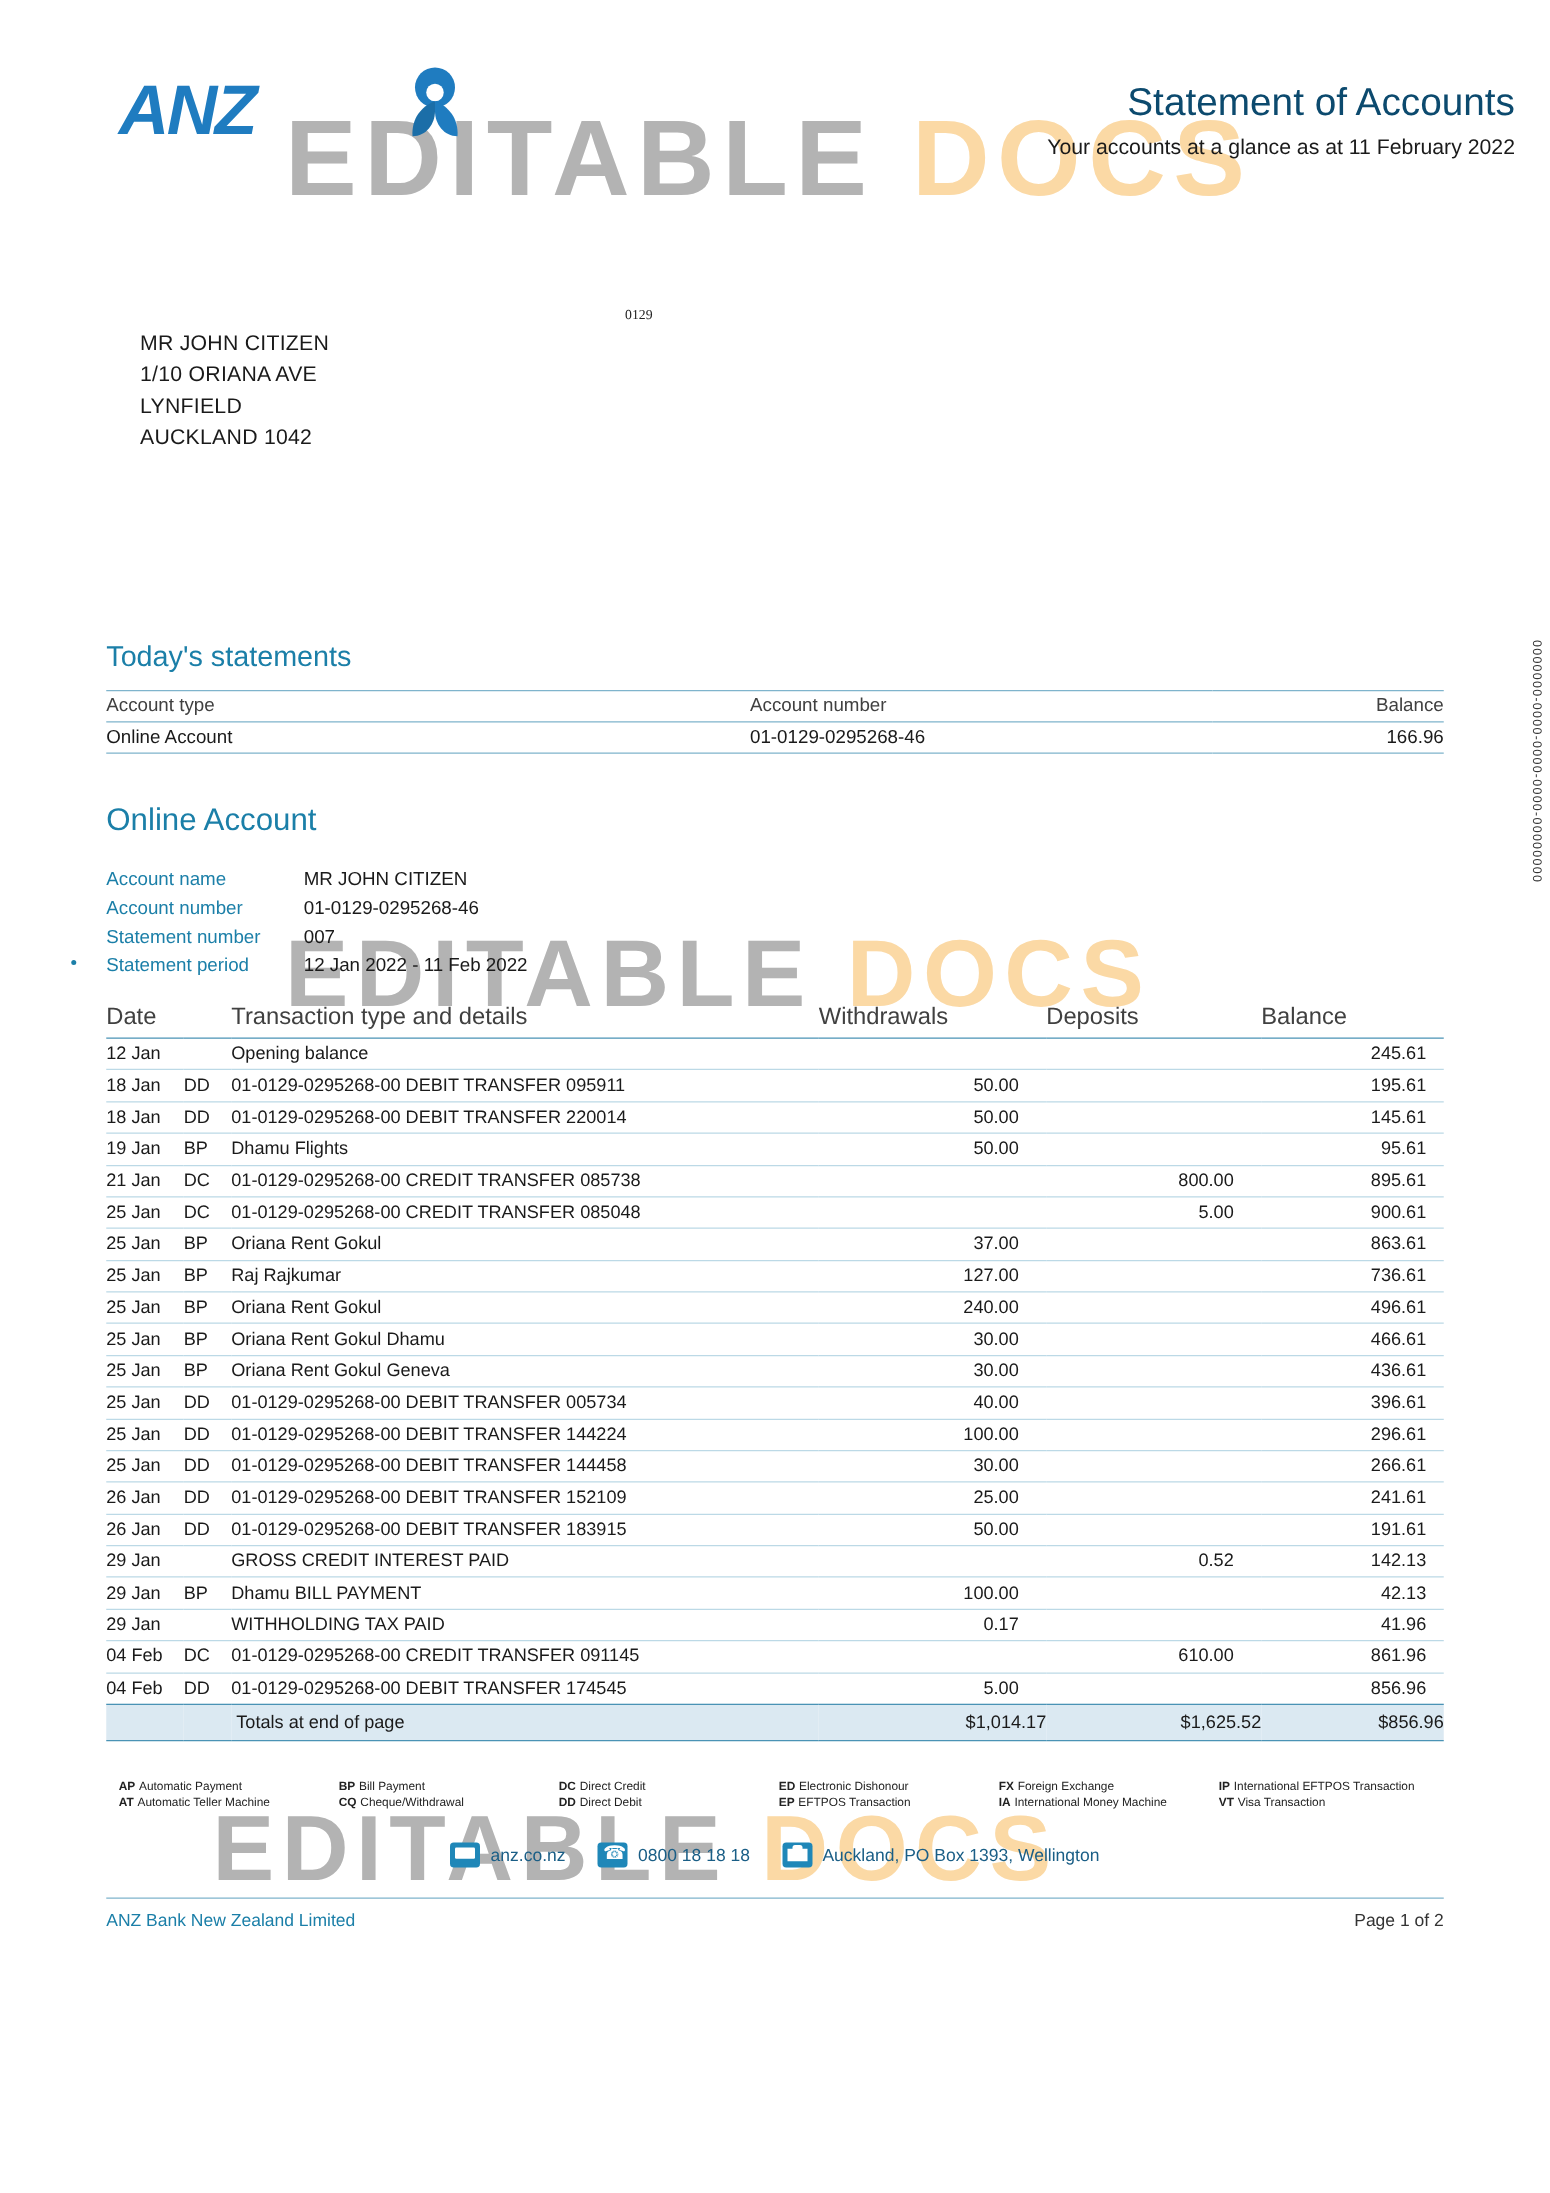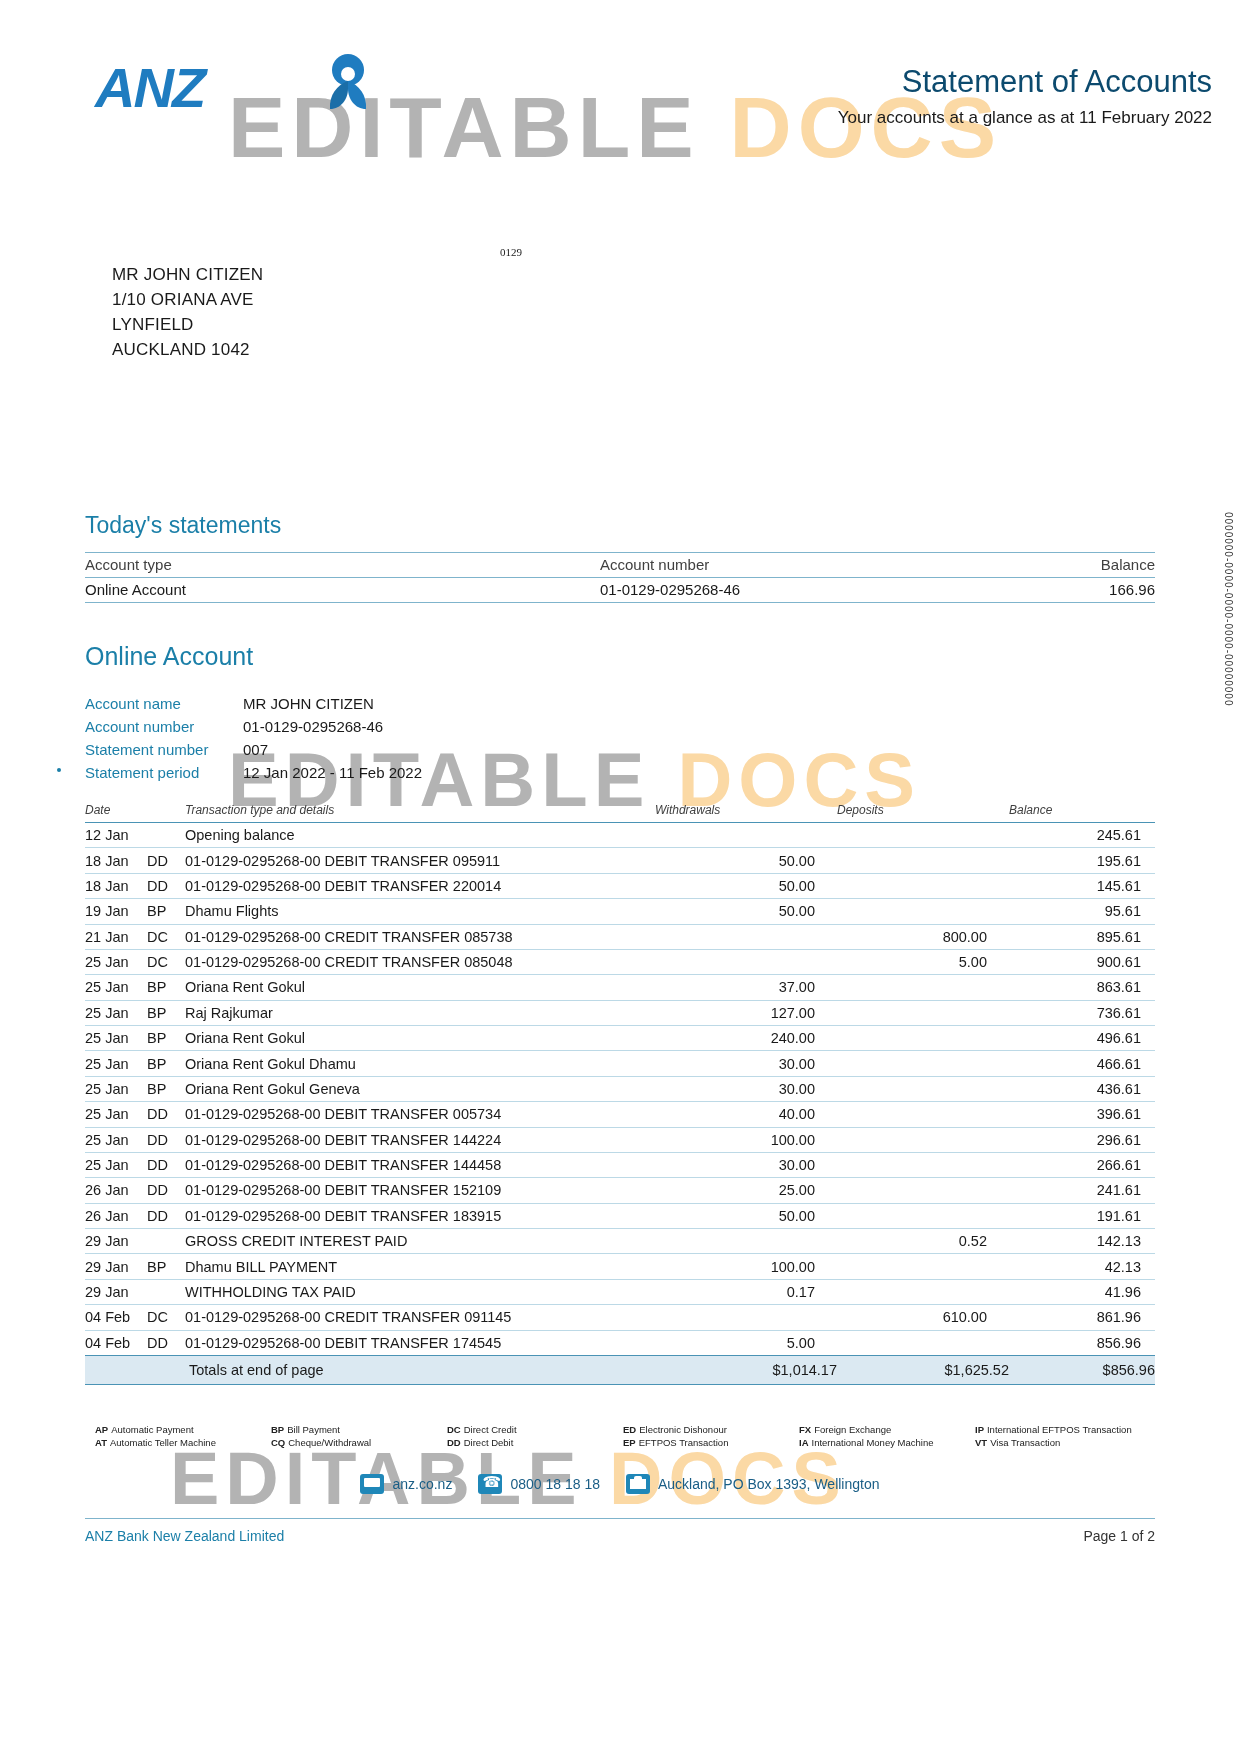--- a/index.html
+++ b/index.html
@@ -64,21 +64,21 @@
   #acct-details { position:absolute; left:85px; top:692px; font-size:15px; z-index:6;
                   border-collapse:collapse; }
   #acct-details td.lbl { color:#1b7fa8; width:158px; padding:3px 0; }
   #acct-details td.val { color:#1a1a1a; padding:3px 0; }
 
   .bullet { position:absolute; left:57px; top:768px; width:4px; height:4px;
             background:#1b7fa8; border-radius:50%; }
 
   
   #txn-table { left:85px; top:800px; width:1070px; z-index:6; }
-  #txn-table th { font-size:12px; padding-bottom:5px;font-style:italic; }
+  #txn-table th { font-size:19px; padding-bottom:5px; }
   #txn-table td { font-size:14.5px; padding:4.2px 0; }
   #txn-table tr.row { border-bottom:1px solid #bcd9e6; }
   #txn-table thead tr { border-bottom:1px solid #4a93b5; }
   .c-date { width:62px; }
   .c-code { width:38px; }
   .c-desc { }
   .c-wd  { width:160px; text-align:right; padding-right:22px !important; }
   .c-dep { width:150px; text-align:right; padding-right:22px !important; }
   .c-balc{ width:132px; text-align:right; padding-right:14px !important; }
   tr.totals { background:#dbe9f2; font-weight:normal; }

